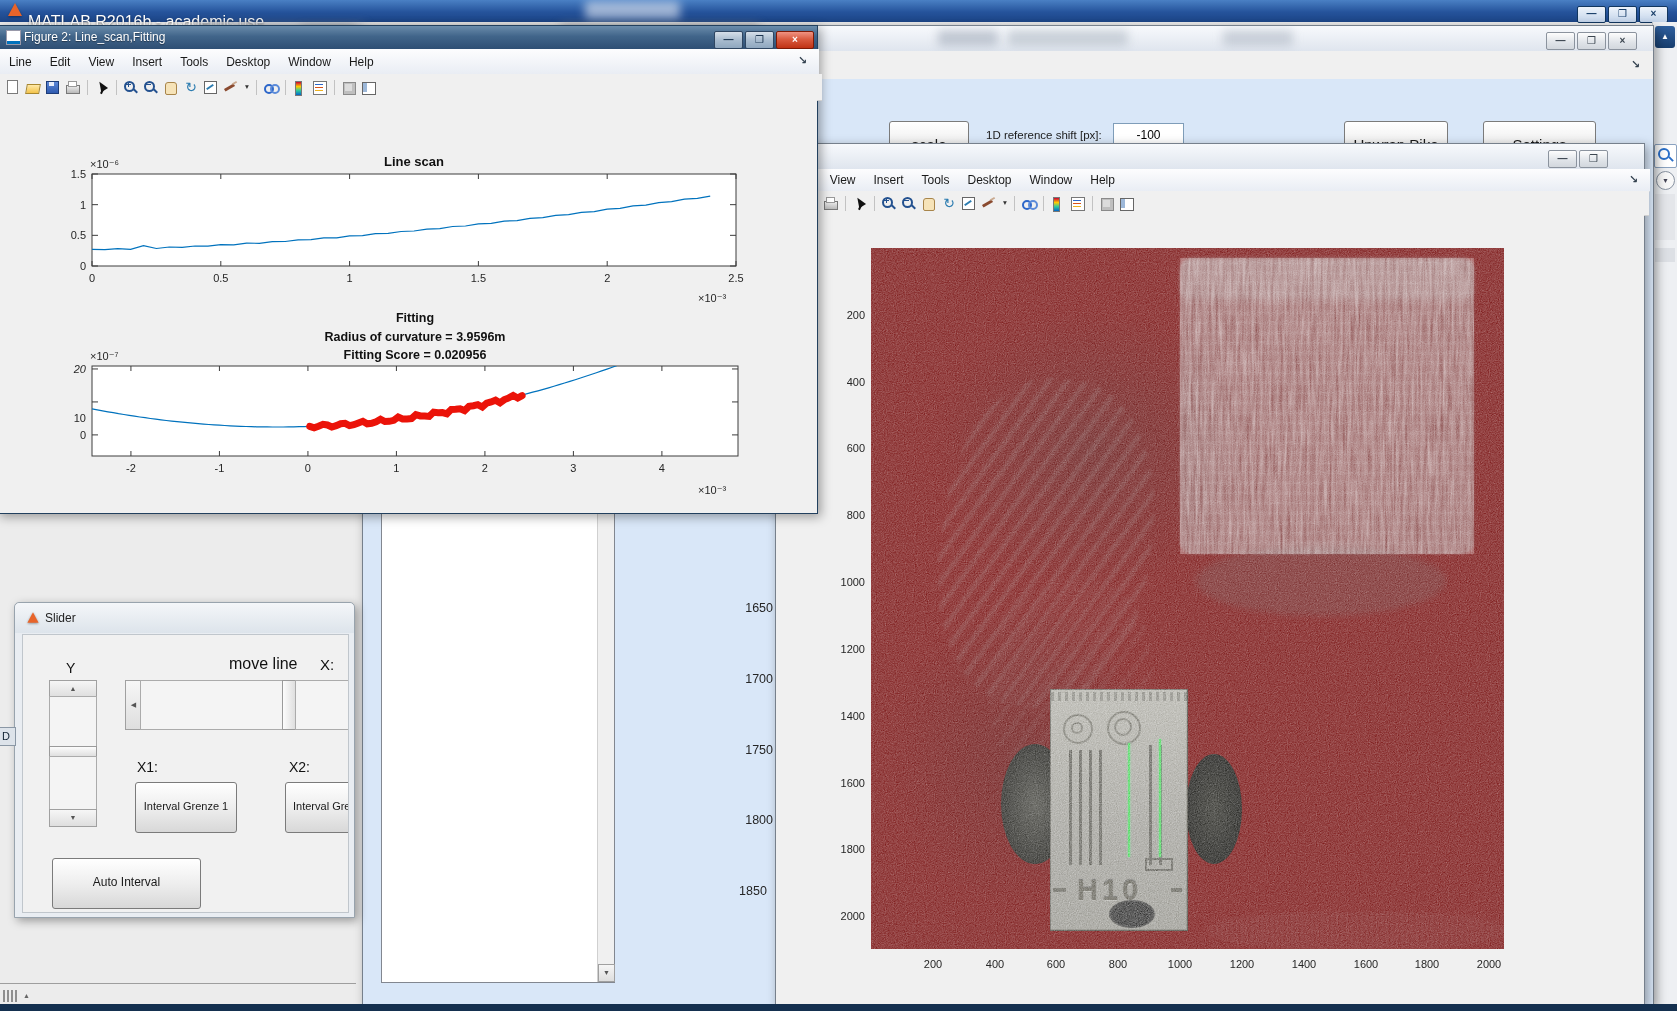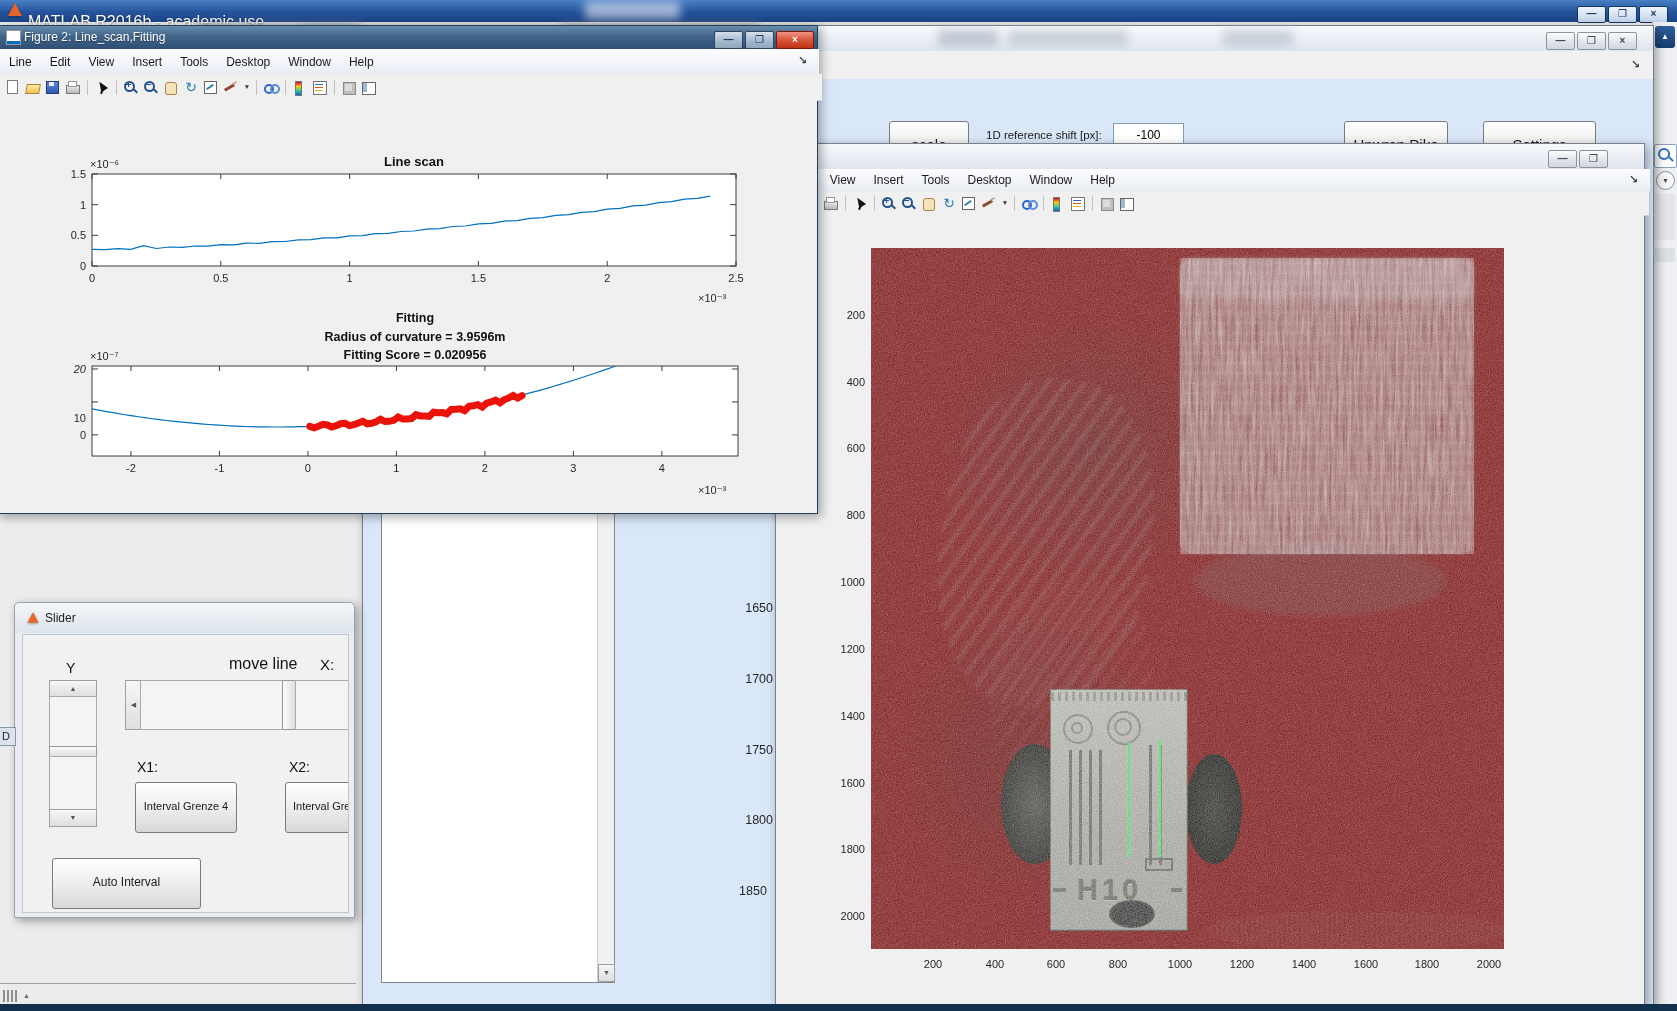--- a/index.html
+++ b/index.html
@@ -480,21 +480,21 @@
       <div class="abs" style="left:102px;top:45px;width:226px;height:50px">
         <div class="arrbtn abs" style="left:0;top:0;width:15px;height:48px;font-size:7px;line-height:48px">◀</div>
         <div class="track abs" style="left:15px;top:0;width:142px;height:48px"></div>
         <div class="abs" style="left:157px;top:0;width:13px;height:48px;background:linear-gradient(90deg,#fcfcfc,#dcdcdc);border:1px solid #9a9a9a"></div>
         <div class="track abs" style="left:170px;top:0;width:56px;height:48px"></div>
       </div>
 
       <div class="abs" style="left:114px;top:124px;font-size:14px;color:#111">X1:</div>
       <div class="abs" style="left:266px;top:124px;font-size:14px;color:#111">X2:</div>
 
-      <div class="mbtn" style="left:112px;top:147px;width:100px;height:49px;font-size:11px;line-height:47px">Interval Grenze 4</div>
+      <div class="mbtn" style="left:112px;top:147px;width:100px;height:49px;font-size:11px;line-height:47px">Interval Grenze 1</div>
       <div class="mbtn" style="left:262px;top:147px;width:64px;height:49px;font-size:11px;line-height:47px;overflow:hidden;white-space:nowrap;text-align:left;padding-left:7px">Interval Gren</div>
       <div class="mbtn" style="left:29px;top:223px;width:147px;height:49px;font-size:12px;line-height:47px">Auto Interval</div>
     </div>
   </div>
 
   <div class="abs" style="left:0;top:727px;width:13px;height:17px;background:#dde3ea;border:1px solid #8a97a5;border-left:none;font-size:11px;color:#123;line-height:16px;padding-left:2px">D</div>
 
   <div class="abs" style="left:0;top:983px;width:356px;height:1px;background:#9e9e9e"></div>
   <div class="abs" style="left:3px;top:990px;width:40px;height:13px">
     <span class="abs" style="left:0;top:0;width:2px;height:12px;background:#8f8f8f;box-shadow:4px 0 0 #8f8f8f,8px 0 0 #8f8f8f,12px 0 0 #8f8f8f"></span>

